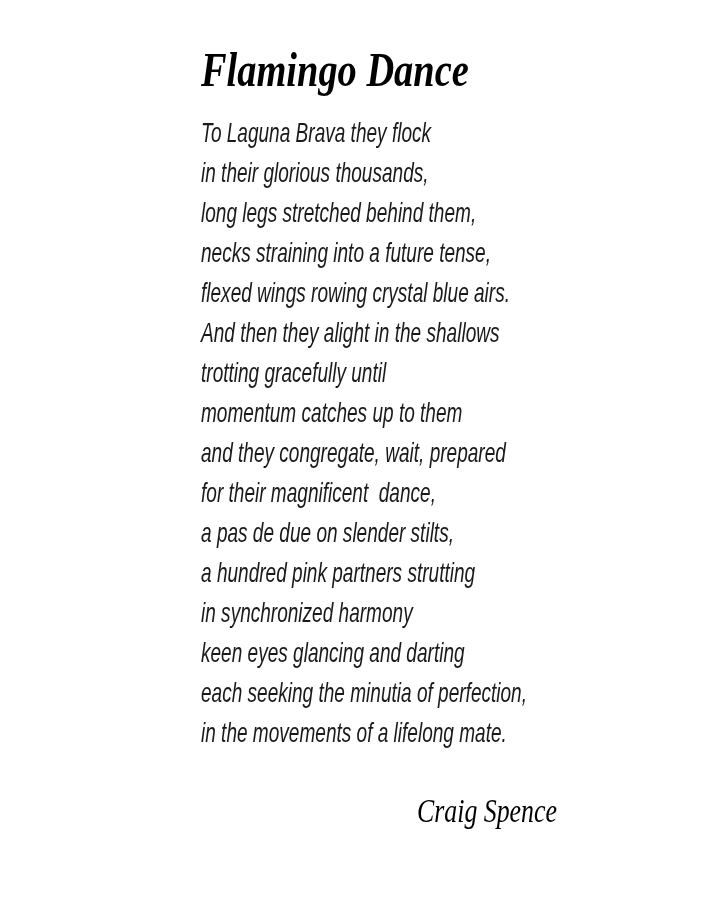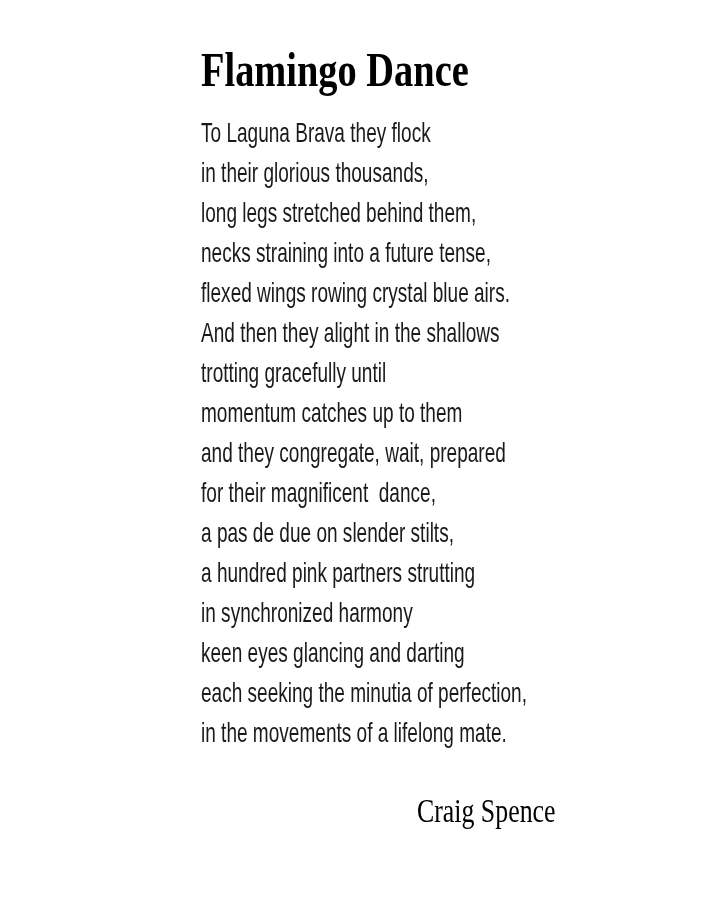--- a/index.html
+++ b/index.html
@@ -7,20 +7,21 @@
     padding: 0;
     background: #ffffff;
   }
   .page {
     position: relative;
     width: 631px;
     height: 912px;
     background: #ffffff;
     color: #000000;
     overflow: hidden;
+    font-style: italic;
   }
   .poem-title {
     position: absolute;
     left: 201px;
     top: 44px;
     margin: 0;
     font-family: "Liberation Serif", serif;
     font-weight: 700;
     font-size: 48px;
     line-height: 1.1;

